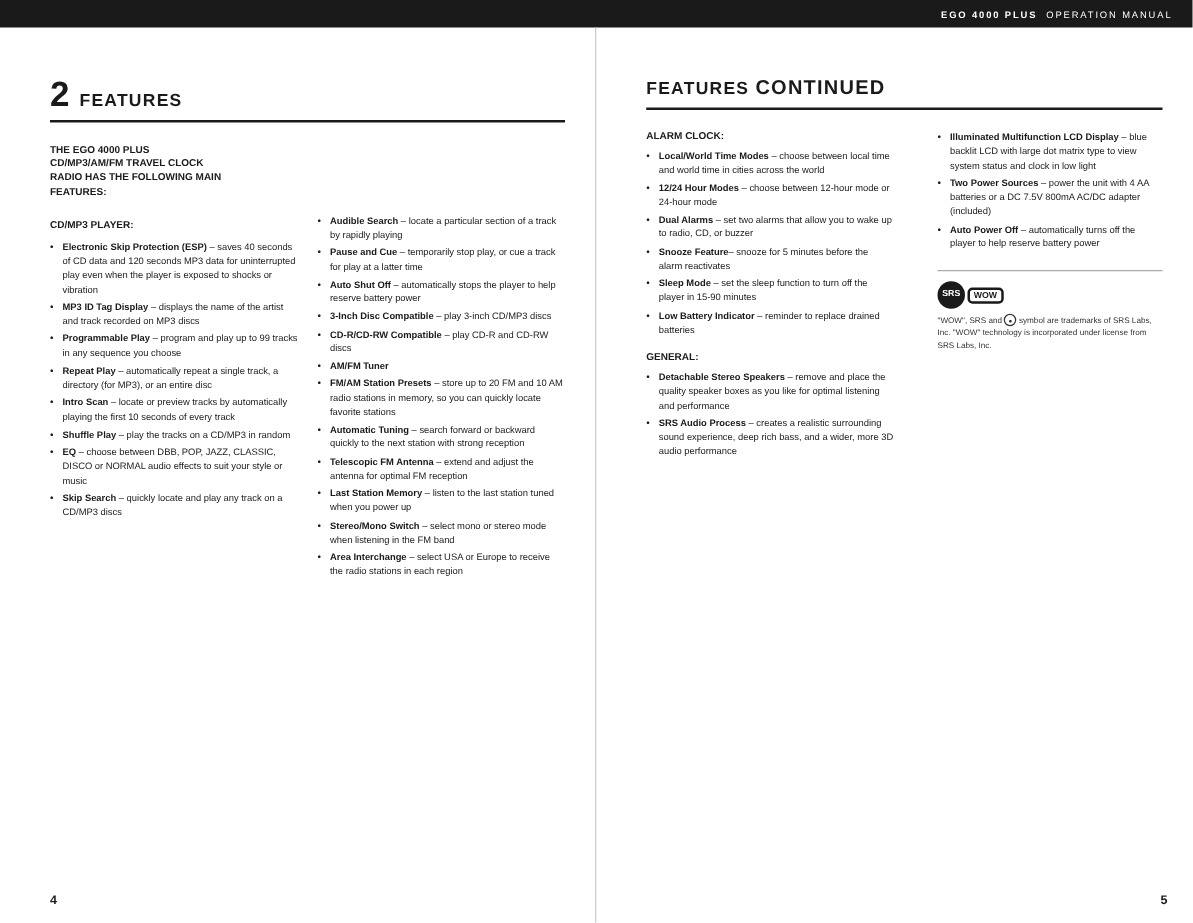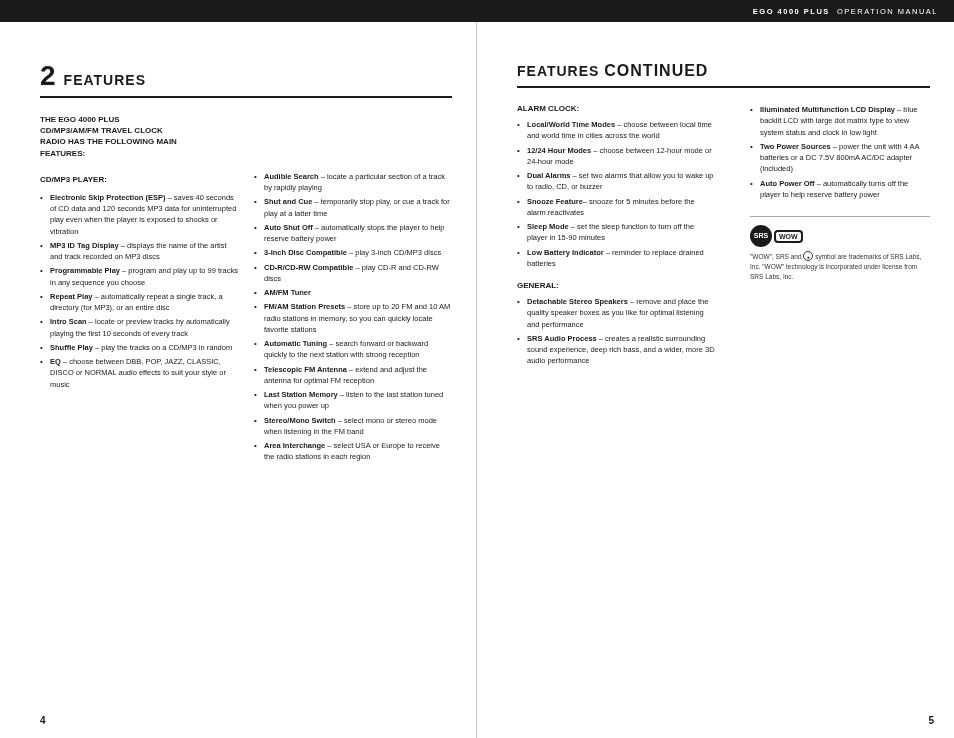--- a/index.html
+++ b/index.html
@@ -220,27 +220,28 @@
       <div style="flex:1;">
         <p class="sub-heading">CD/MP3 PLAYER:</p>
         <ul class="bullet-list">
           <li><span class="term">Electronic Skip Protection (ESP)</span> – saves 40 seconds of CD data and 120 seconds MP3 data for uninterrupted play even when the player is exposed to shocks or vibration</li>
           <li><span class="term">MP3 ID Tag Display</span> – displays the name of the artist and track recorded on MP3 discs</li>
           <li><span class="term">Programmable Play</span> – program and play up to 99 tracks in any sequence you choose</li>
           <li><span class="term">Repeat Play</span> – automatically repeat a single track, a directory (for MP3), or an entire disc</li>
           <li><span class="term">Intro Scan</span> – locate or preview tracks by automatically playing the first 10 seconds of every track</li>
           <li><span class="term">Shuffle Play</span> – play the tracks on a CD/MP3 in random</li>
           <li><span class="term">EQ</span> – choose between DBB, POP, JAZZ, CLASSIC, DISCO or NORMAL audio effects to suit your style or music</li>
+          <li><span class="term">Skip Search</span> – quickly locate and play any track on a CD/MP3 discs</li>
         </ul>
       </div>
 
       <div style="flex:1;">
         <ul class="bullet-list">
           <li><span class="term">Audible Search</span> – locate a particular section of a track by rapidly playing</li>
-          <li><span class="term">Shut and Cue</span> – temporarily stop play, or cue a track for play at a latter time</li>
+          <li><span class="term">Pause and Cue</span> – temporarily stop play, or cue a track for play at a latter time</li>
           <li><span class="term">Auto Shut Off</span> – automatically stops the player to help reserve battery power</li>
           <li><span class="term">3-Inch Disc Compatible</span> – play 3-inch CD/MP3 discs</li>
           <li><span class="term">CD-R/CD-RW Compatible</span> – play CD-R and CD-RW discs</li>
           <li><span class="term">AM/FM Tuner</span></li>
           <li><span class="term">FM/AM Station Presets</span> – store up to 20 FM and 10 AM radio stations in memory, so you can quickly locate favorite stations</li>
           <li><span class="term">Automatic Tuning</span> – search forward or backward quickly to the next station with strong reception</li>
           <li><span class="term">Telescopic FM Antenna</span> – extend and adjust the antenna for optimal FM reception</li>
           <li><span class="term">Last Station Memory</span> – listen to the last station tuned when you power up</li>
           <li><span class="term">Stereo/Mono Switch</span> – select mono or stereo mode when listening in the FM band</li>
           <li><span class="term">Area Interchange</span> – select USA or Europe to receive the radio stations in each region</li>

